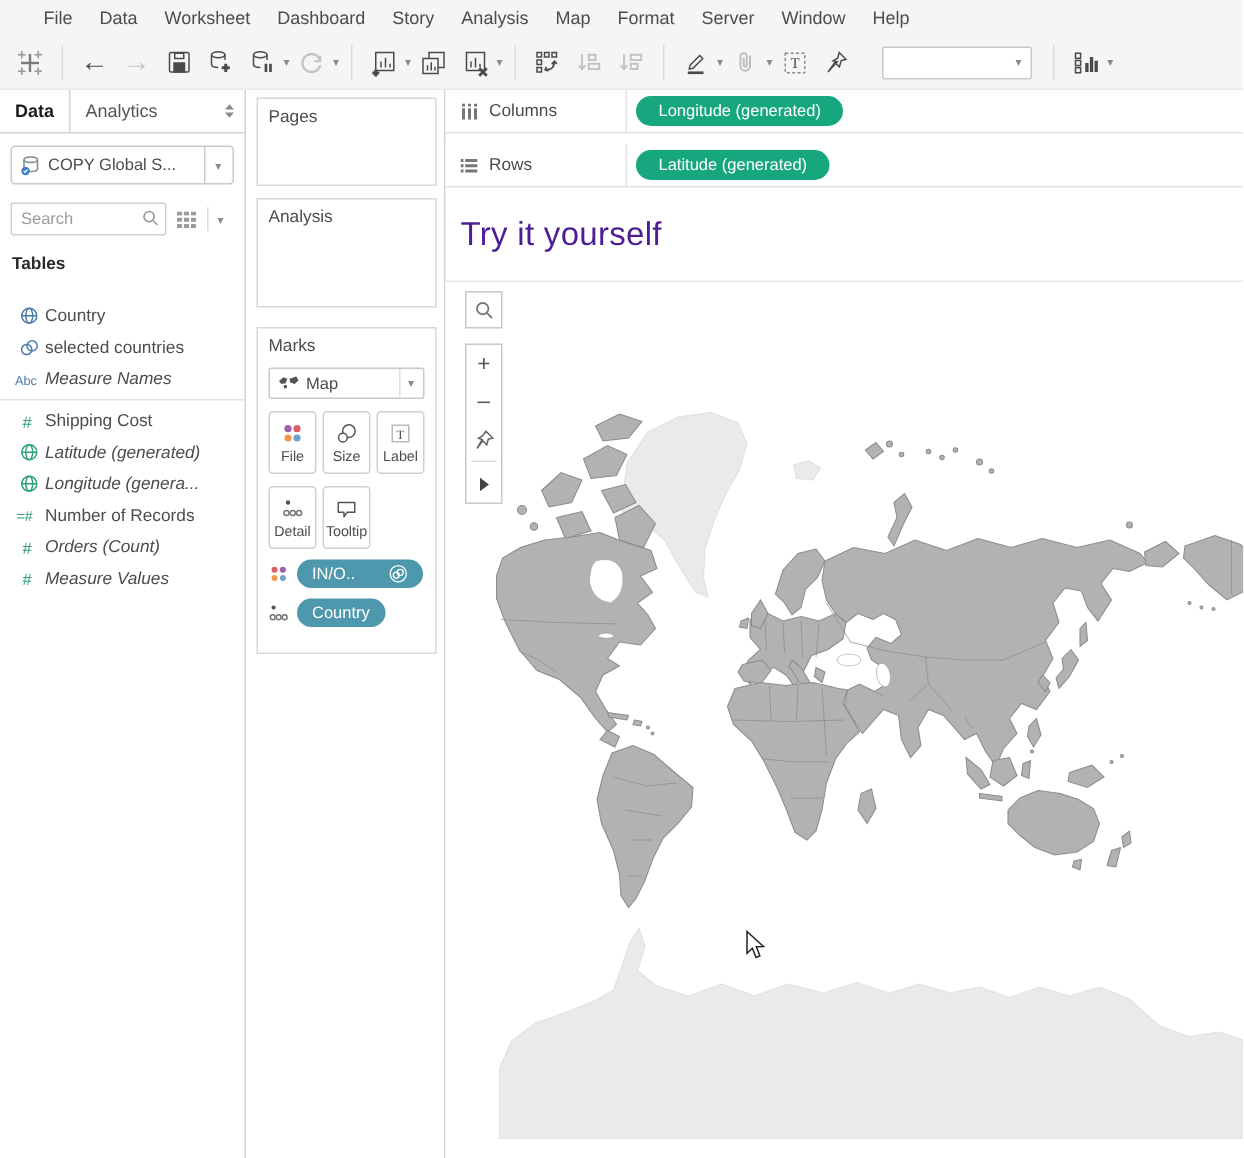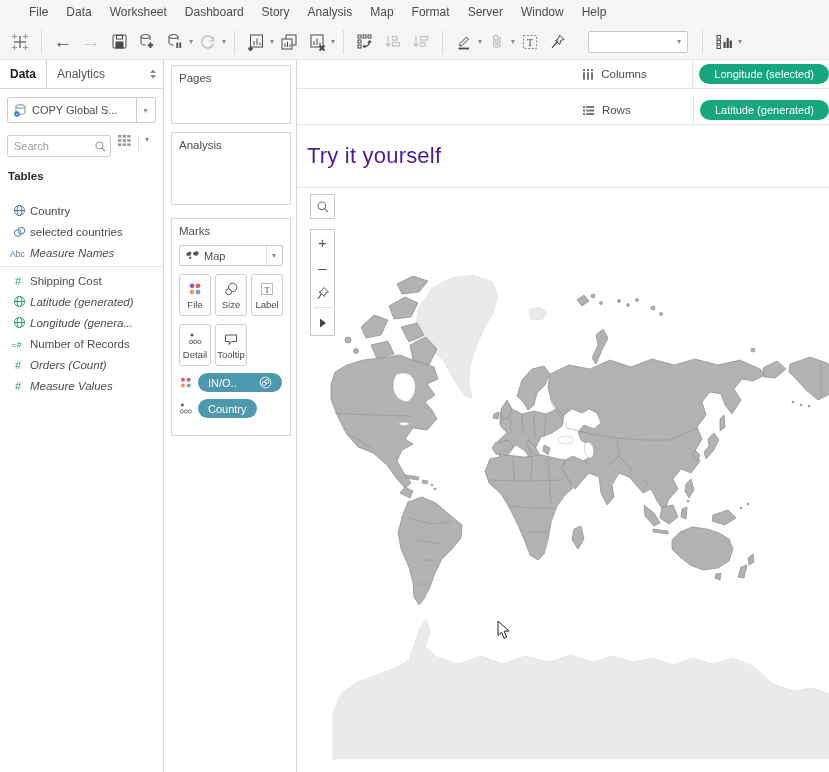--- a/index.html
+++ b/index.html
@@ -32,21 +32,21 @@
   .tab.active { font-weight:bold; color:#1a1a1a; border-right:1px solid #d4d4d4; }
   .tab.inactive { color:#555; }
   .tab-caret { margin-left:auto; display:flex; align-items:center; padding-right:6px; }
 
   .ds-select { margin:8px 7px 0 7px; height:26px; border:1px solid #c9c9c9; border-radius:3px;
     background:#fff; display:flex; align-items:center; }
   .ds-select .lbl { flex:1; font-size:11px; color:#4c4c4c; white-space:nowrap; overflow:hidden; }
   .ds-caret { width:19px; align-self:stretch; border-left:1px solid #c9c9c9;
     display:flex; align-items:center; justify-content:center; }
 
-  .search-row { margin:12px 6px 0 7px; display:flex; align-items:flex-start; }
+  .search-row { margin:12px 6px 0 7px; display:flex; align-items:center; }
   .search-box { position:relative; width:104px; height:22px; }
   .search-box input { width:100%; height:100%; border:1px solid #cfcfcf; border-radius:2px;
     font-size:11px; padding:0 18px 0 6px; color:#4c4c4c; outline:none; font-family:"Liberation Sans",sans-serif;}
   .search-box input::placeholder { color:#9b9b9b; }
   .search-mag { position:absolute; right:4px; top:4px; }
   .sr-ico { margin-left:7px; display:flex; align-items:center; }
   .sr-div { width:1px; height:16px; background:#dcdcdc; margin-left:7px; }
 
   .tables-title { margin:13px 0 18px 8px; font-size:11.5px; font-weight:bold; color:#2a2a2a; }
   .field-row { height:21px; display:flex; align-items:center; padding-left:8px; cursor:default; }
@@ -71,21 +71,21 @@
   .mbtn { height:42px; border:1px solid #cfcfcf; border-radius:3px; background:#fff;
     display:flex; flex-direction:column; align-items:center; justify-content:center; gap:2px; }
   .mbtn .mlabel { font-size:9.5px; color:#4c4c4c; }
 
   .pill-row { margin-top:7px; display:flex; align-items:center; gap:5px; }
   .mpill { height:19px; border-radius:10px; background:#4E98AE; color:#fff; font-size:11px;
     display:inline-flex; align-items:center; gap:22px; padding:0 10px; }
 
   
   .ws { position:absolute; left:296px; top:60px; right:0; bottom:0; background:#fff; border-left:1px solid #d4d4d4; }
-  .shelf { height:29px; display:flex; align-items:center; border-bottom:1px solid #e4e4e4; background:#fff;justify-content:flex-end; }
+  .shelf { height:29px; display:flex; align-items:center; border-bottom:1px solid #e4e4e4; background:#fff; }
   .shelf + .sgap { height:7px; }
   .shelf .shead { width:121px; align-self:stretch; display:flex; align-items:center; gap:7px;
     padding-left:10px; border-right:1px solid #e4e4e4; }
   .shelf .sname { font-size:11.5px; color:#4c4c4c; }
   .shelf .pills { display:flex; align-items:center; padding-left:6px; }
   .spill { height:20px; border-radius:10px; background:#17A77E; color:#fff; font-size:11px;
     display:inline-flex; align-items:center; padding:0 15px; }
 
   .titleband { height:60px; }
   .sheet-title { font-size:22px; color:#4c1d95; padding:18px 0 0 10px; letter-spacing:.2px; }
@@ -546,21 +546,21 @@
           <rect x="1" y="0" width="2" height="2"></rect>
             <rect x="5" y="0" width="2" height="2"></rect>
             <rect x="9" y="0" width="2" height="2"></rect>
           <rect x="1" y="3.2" width="2" height="7.5"></rect>
             <rect x="5" y="3.2" width="2" height="7.5"></rect>
             <rect x="9" y="3.2" width="2" height="7.5"></rect>
         </svg>
         <span class="sname">Columns</span>
       </div>
       <div class="pills">
-        <span class="spill">Longitude (selected)</span>
+        <span class="spill">Longitude (generated)</span>
       </div>
     </div>
     <div class="sgap"></div>
     <div class="shelf">
       <div class="shead">
         <svg width="12" height="11" viewBox="0 0 12 11" fill="#777">
           <rect x="0" y="1" width="2" height="2"></rect>
             <rect x="0" y="4.5" width="2" height="2"></rect>
             <rect x="0" y="8" width="2" height="2"></rect>
           <rect x="3.2" y="1" width="8" height="2"></rect>

